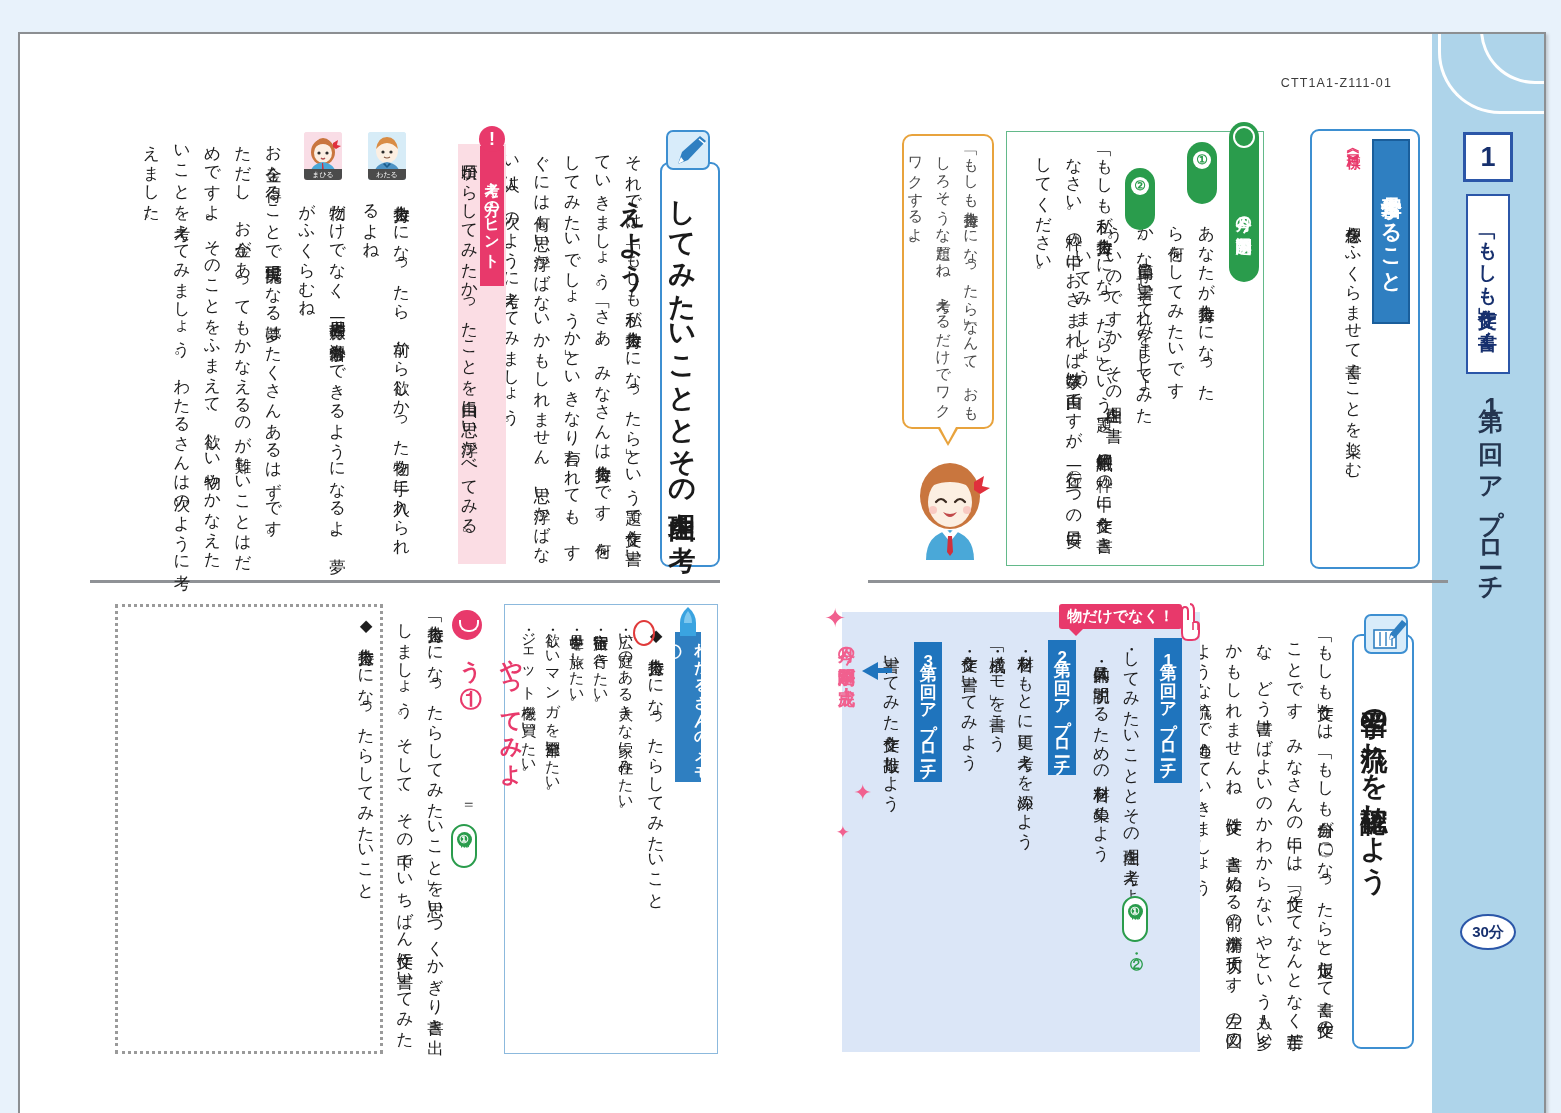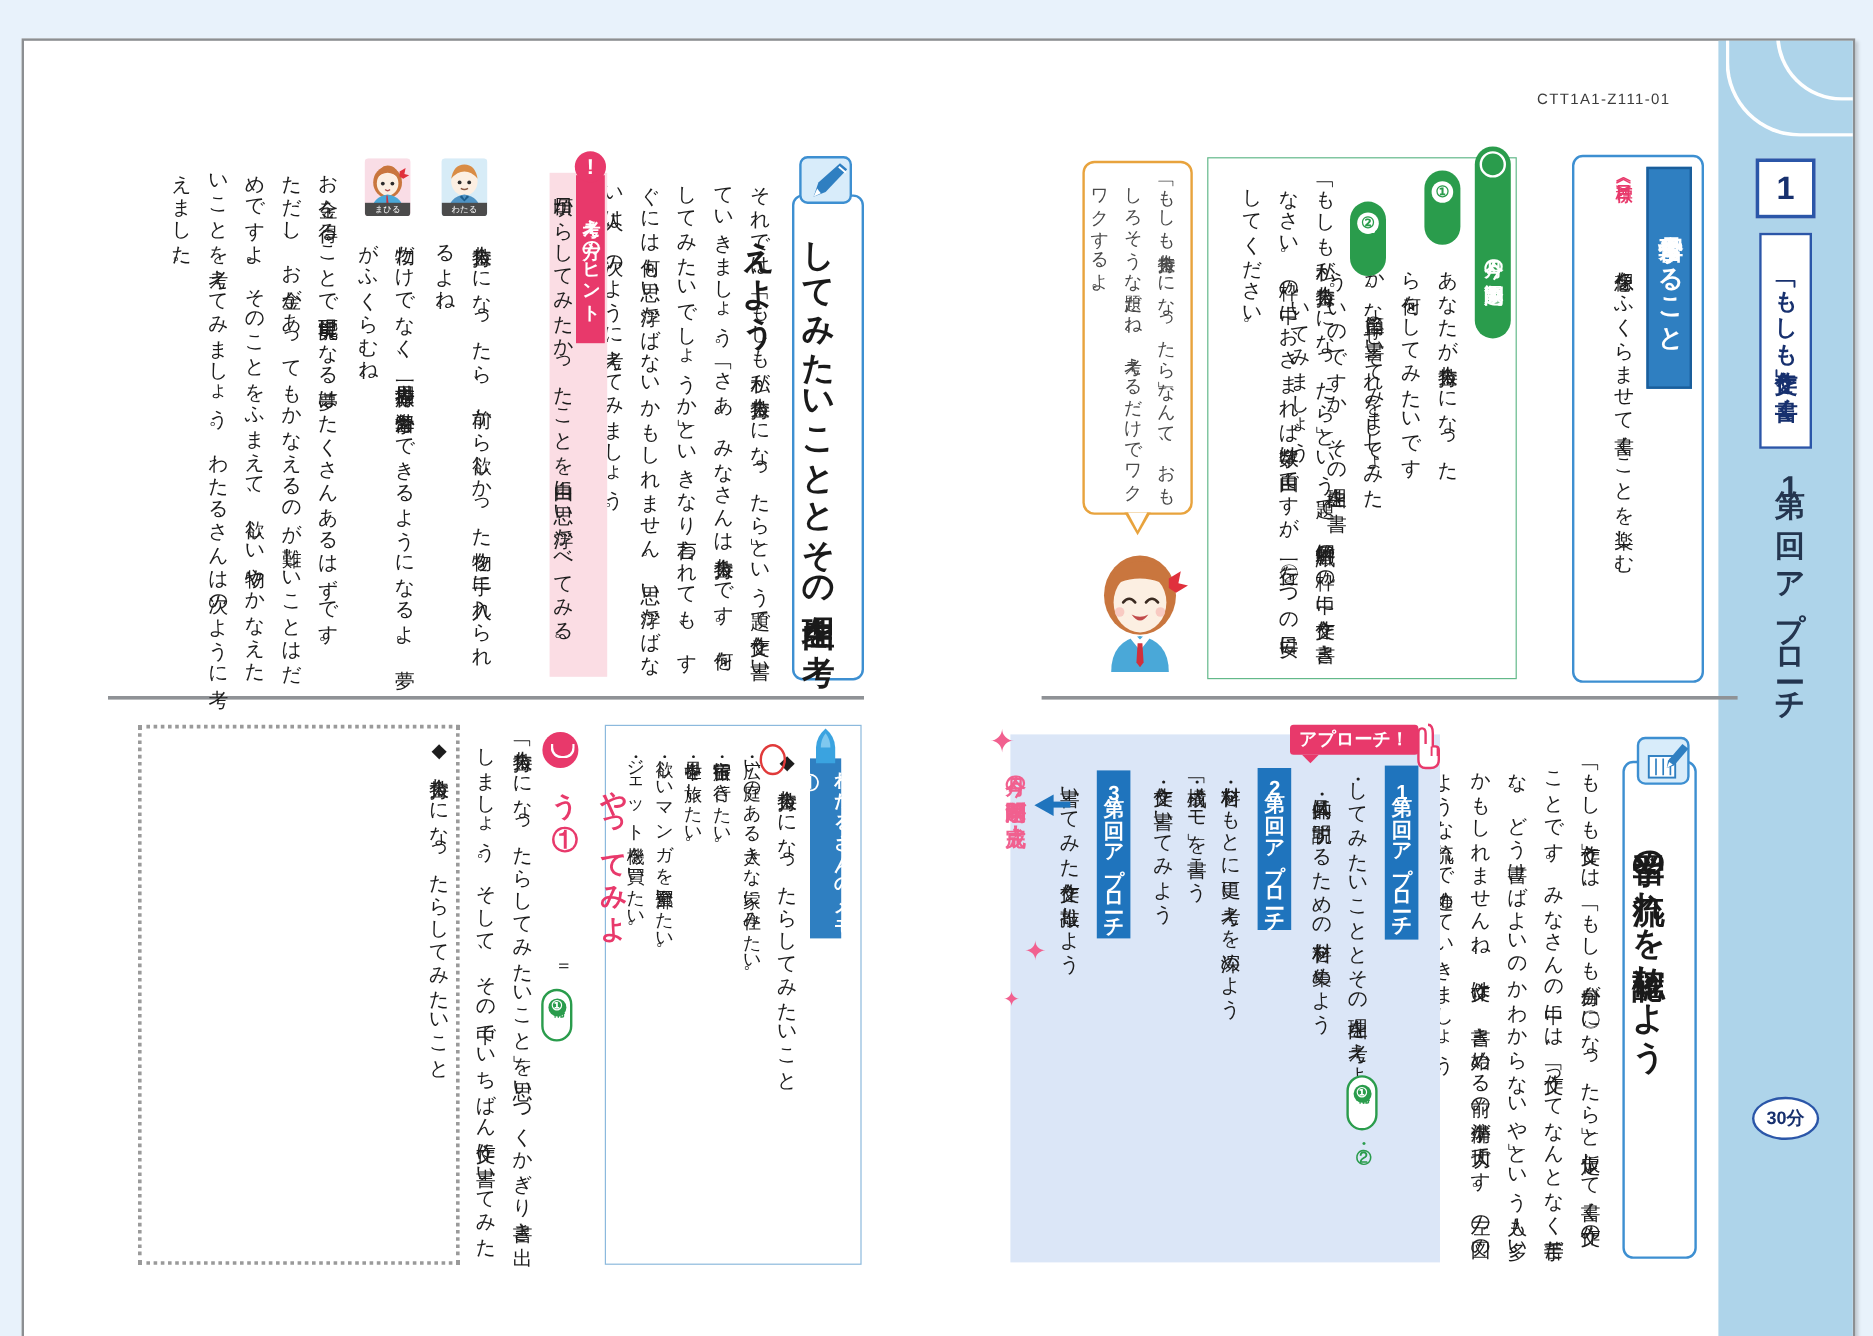--- a/index.html
+++ b/index.html
@@ -378,21 +378,21 @@
         <line x1="16" y1="14" x2="16" y2="28" stroke="#2f7fc1" stroke-width="1.4"></line>
         <line x1="22" y1="14" x2="22" y2="28" stroke="#2f7fc1" stroke-width="1.4"></line>
         <path d="M20 16 L32 2 l5 4 L25 20 l-6 2z" fill="#2f7fc1"></path>
         <path d="M19 22 l2 -5 l3 2z" fill="#fff"></path>
       </svg>
     </div>
     <div class="v body-txt" style="position:absolute; right:92px; top:598px; height:410px; width:135px;">「もしも作文」とは、「もしも自分が〇〇になったら」と仮定して書く作文のことです。みなさんの中には、「作文ってなんとなく苦手だな。どう書けばよいのかわからないや」という人も多いかもしれませんね。作文は、書き始める前の準備が大切です。左の図のような流れで進めていきましょう。</div>
 
     <div class="flow-panel" style="right:232px; top:578px; width:358px; height:440px;"></div>
 
-    <div class="now-badge" style="right:250px; top:570px;">アプローチ！</div>
+    <div class="now-badge" style="right:250px; top:570px;">物だけでなく！</div>
     <div style="position:absolute; right:224px; top:566px; width:32px; height:42px;">
       <svg width="32" height="42" viewBox="0 0 32 42">
         <path d="M14 4 q4 0 4 7 v11 h2 q3 0 3 3 v8 q0 7 -7 7 h-4 q-6 0 -6 -7 v-22 q0 -4 3 -4 q3 0 3 4 v9" fill="#fff" stroke="#e8396b" stroke-width="2"></path>
         <line x1="22" y1="22" x2="22" y2="30" stroke="#e8396b" stroke-width="1.6"></line>
         <line x1="17" y1="22" x2="17" y2="30" stroke="#e8396b" stroke-width="1.6"></line>
       </svg>
     </div>
 
     <div class="flow-chip" style="position:absolute; right:250px; top:604px; width:28px; height:145px;">
       <span class="v">第1回 アプローチ</span>

